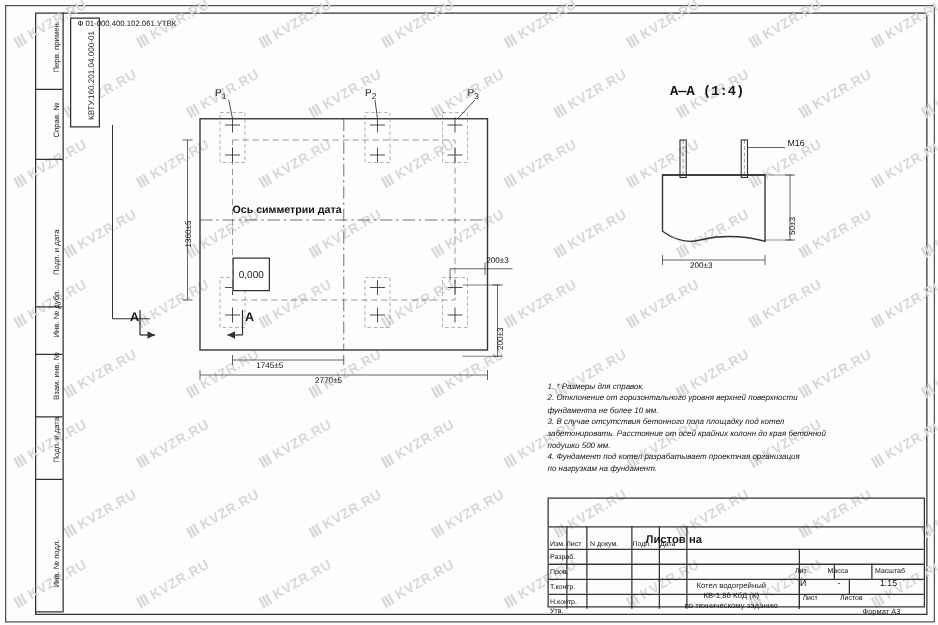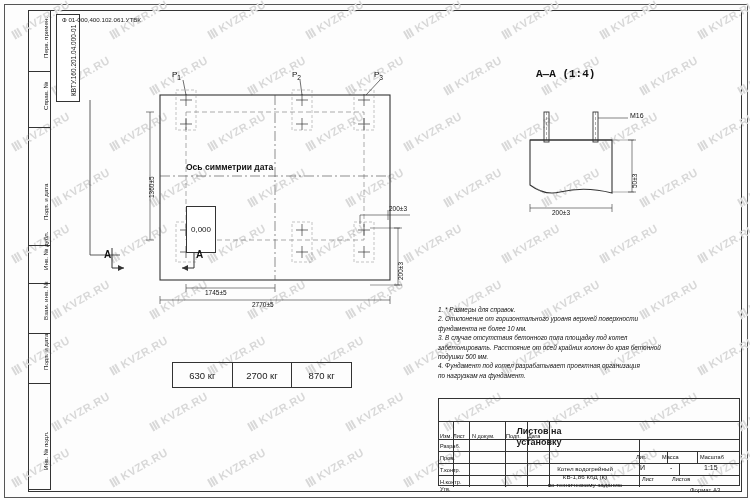--- a/index.html
+++ b/index.html
@@ -18,21 +18,21 @@
   .lstrip .cell{position:absolute;left:0;width:22px;border-bottom:1px solid #333;box-sizing:border-box;}
   .vtext{position:absolute;white-space:nowrap;font-size:6.2px;transform-origin:0 0;transform:rotate(-90deg);color:#1a1a1a;}
   .btext{font-size:6.2px;color:#1a1a1a;white-space:nowrap;}
   .rotbox{position:absolute;left:56px;top:14px;width:22px;height:86px;border:1px solid #333;background:#fff;}
   
   svg.draw{position:absolute;left:0;top:0;width:750px;height:500px;pointer-events:none;}
   .lbl{position:absolute;font-size:8px;color:#111;white-space:nowrap;}
   .lbl.b{font-weight:bold;}
   .dim{position:absolute;font-size:6.5px;color:#111;white-space:nowrap;}
   .dimv{position:absolute;font-size:6.5px;color:#111;white-space:nowrap;transform-origin:0 0;transform:rotate(-90deg);}
-  .boxed{position:absolute;border:1px solid #333;background:#fff;font-size:8px;padding:18px 4px;}
+  .boxed{position:absolute;border:1px solid #333;background:#fff;font-size:8px;padding:8px 4px;}
   
   .notes{position:absolute;left:438px;top:305px;width:260px;font-size:6.4px;line-height:9.4px;font-style:italic;color:#111;}
   
   .ptable{position:absolute;left:172px;top:362px;width:180px;border:1px solid #333;border-collapse:collapse;}
   .ptable td{border:1px solid #333;width:33.33%;height:22px;text-align:center;font-size:9px;}
   .ptable td.v{font-size:9.5px;}
   
   .tb{position:absolute;left:438px;top:398px;width:302px;height:88px;border:1.2px solid #333;box-sizing:border-box;}
   .tb .vline{position:absolute;top:0;bottom:0;width:0;border-left:1px solid #333;}
   .tb .hline{position:absolute;left:0;right:0;height:0;border-top:1px solid #333;}
@@ -293,25 +293,20 @@
     <div>фундамента не более 10 мм.</div>
     <div>3. В случае отсутствия бетонного пола площадку под котел</div>
     <div>забетонировать. Расстояние от осей крайних колонн до края бетонной</div>
     <div>подушки 500 мм.</div>
     <div>4. Фундамент под котел разрабатывает проектная организация</div>
     <div>по нагрузкам на фундамент.</div>
   </div>
 
   <table class="ptable">
     <tbody>
-    <tr>
-      <td class="v">630 кг</td>
-      <td class="v">2700 кг</td>
-      <td class="v">870 кг</td>
-    </tr>
   </tbody>
     </table>
 
   <div class="tb">
     <div class="hline" style="top:22px;"></div>
     <div class="hline" style="top:40px;"></div>
     <div class="hline" style="top:52px;"></div>
     <div class="hline" style="top:64px;"></div>
     <div class="hline" style="top:76px;"></div>
     <div class="vline" style="left:14px;top:22px;height:66px;"></div>
@@ -322,21 +317,20 @@
     <div class="vline" style="left:200px;top:40px;height:48px;"></div>
     <div class="hline" style="top:52px;"></div>
     <div class="vline" style="left:228px;top:52px;height:12px;"></div>
     <div class="vline" style="left:258px;top:52px;height:12px;"></div>
     <div class="vline" style="left:200px;top:64px;height:24px;"></div>
     <div class="vline" style="left:240px;top:64px;height:12px;"></div>
   </div>
 
 
   <div class="tmid" style="left:444px;top:426px;width:190px;">Листов на</div>
-  <div class="tmid" style="left:444px;top:437px;width:190px;">установку</div>
 
   <div class="tsm" style="left:530px;top:465px;width:110px;">Котел водогрейный</div>
   <div class="tsm" style="left:530px;top:473px;width:110px;">КВ-1,86 КбД (К)</div>
   <div class="tsm" style="left:530px;top:481px;width:110px;">по техническому заданию</div>
 
   <div class="tcell" style="left:440px;top:433px;">Изм.</div>
   <div class="tcell" style="left:453px;top:433px;">Лист</div>
   <div class="tcell" style="left:472px;top:433px;">N докум.</div>
   <div class="tcell" style="left:506px;top:433px;">Подп.</div>
   <div class="tcell" style="left:528px;top:433px;">Дата</div>

